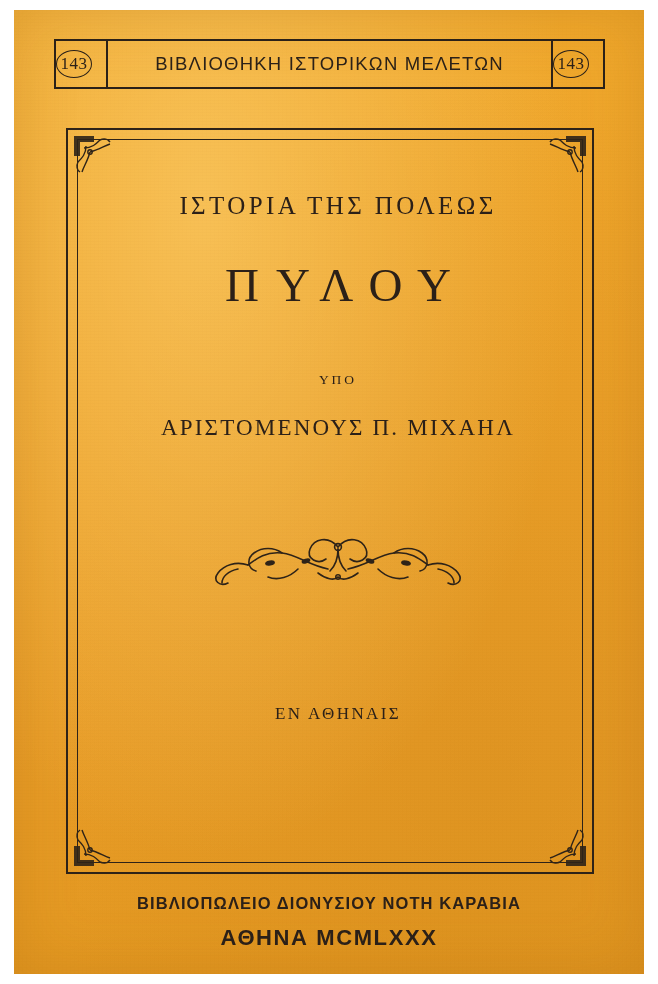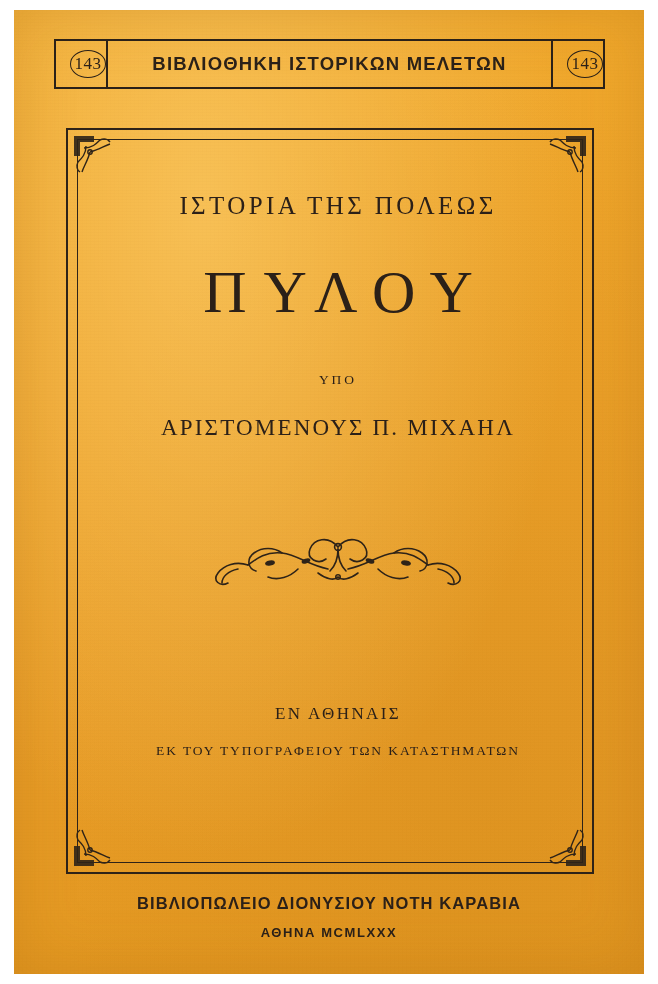--- a/index.html
+++ b/index.html
@@ -50,21 +50,21 @@
     box-sizing: border-box;
     display: flex;
     align-items: center;
   }
   .series-num-box {
     width: 52px;
     height: 100%;
     border-right: 2.2px solid #2b2118;
     display: flex;
     align-items: center;
-    justify-content: flex-end;
+    justify-content: flex-start;
     box-sizing: border-box;
   }
   .series-num-box.right {
     border-right: none;
     border-left: 2.2px solid #2b2118;
   }
   .series-num {
     font-family: "Liberation Serif", serif;
     font-size: 17px;
     letter-spacing: 0.5px;
@@ -74,21 +74,21 @@
     width: 34px;
     height: 26px;
     display: flex;
     align-items: center;
     justify-content: center;
   }
   #series-title {
     flex: 1;
     text-align: center;
     font-family: "Liberation Sans", sans-serif;
-    font-weight: bold;
+    font-weight: normal;
     font-size: 18.5px;
     letter-spacing: 1.2px;
     color: #2b2118;
   }
 
   
   #frame-outer {
     position: absolute;
     left: 52px;
     top: 118px;
@@ -130,21 +130,21 @@
     font-family: "Liberation Serif", serif;
   }
   #title-small {
     top: 62px;
     font-size: 25px;
     letter-spacing: 3.4px;
     font-variant: small-caps;
   }
   #title-main {
     top: 128px;
-    font-size: 60px;
+    font-size: 47px;
     letter-spacing: 17px;
     text-indent: 17px;
     font-weight: normal;
   }
   #byline-label {
     top: 242px;
     font-size: 13.5px;
     letter-spacing: 3px;
   }
   #author {
@@ -202,21 +202,21 @@
     color: #2b2018;
   }
   #publisher-city {
     position: absolute;
     left: 0;
     right: 0;
     top: 915px;
     text-align: center;
     font-family: "Liberation Sans", sans-serif;
     font-weight: bold;
-    font-size: 13px;
+    font-size: 22px;
     letter-spacing: 1.6px;
     color: #2b2018;
   }
 </style>
 </head>
 <body>
 
 <div id="cover">
   <div id="grain"></div>
 
@@ -310,19 +310,18 @@
         </g>
         <g fill="currentColor">
           <ellipse cx="128" cy="36" rx="4.5" ry="2.4" transform="rotate(-18 128 36)"></ellipse>
           <ellipse cx="192" cy="36" rx="4.5" ry="2.4" transform="rotate(18 192 36)"></ellipse>
           <ellipse cx="92" cy="38" rx="5" ry="2.6" transform="rotate(-12 92 38)"></ellipse>
           <ellipse cx="228" cy="38" rx="5" ry="2.6" transform="rotate(12 228 38)"></ellipse>
         </g>
       </svg>
 
       <div class="line" id="place">ΕΝ ΑΘΗΝΑΙΣ</div>
-      <div class="line" id="printer1">ΕΚ ΤΟΥ ΤΥΠΟΓΡΑΦΕΙΟΥ ΤΩΝ ΚΑΤΑΣΤΗΜΑΤΩΝ</div>
     </div>
   </div>
 
   <div id="publisher">ΒΙΒΛΙΟΠΩΛΕΙΟ ΔΙΟΝΥΣΙΟΥ ΝΟΤΗ ΚΑΡΑΒΙΑ</div>
   <div id="publisher-city">ΑΘΗΝΑ  MCMLXXX</div>
 </div>
 
 </body></html>

